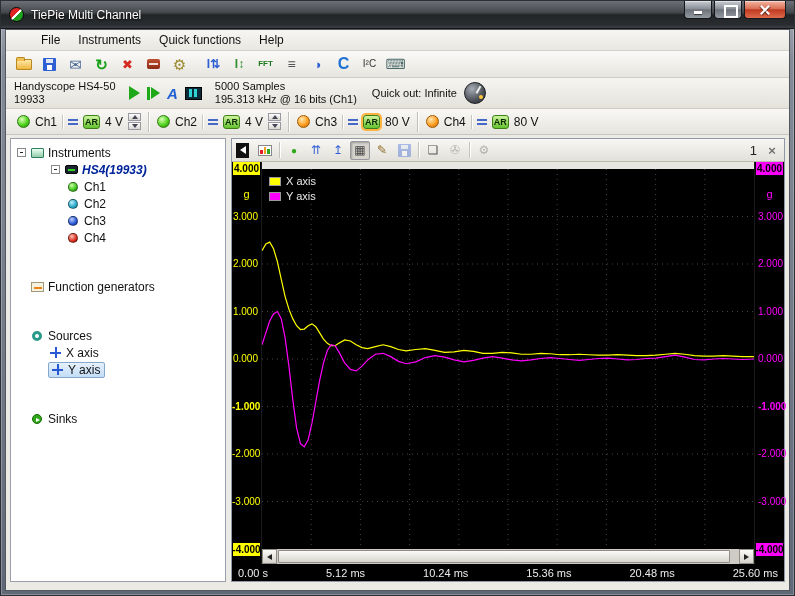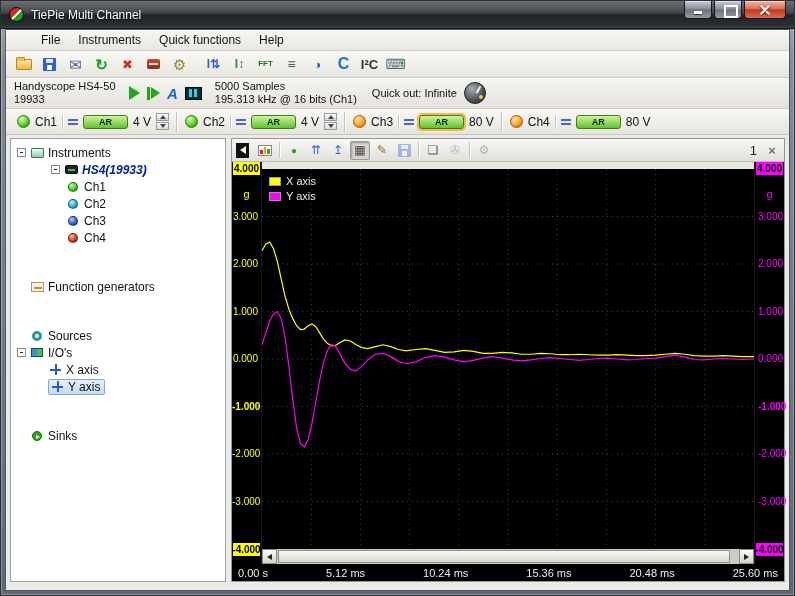--- a/index.html
+++ b/index.html
@@ -69,21 +69,21 @@
     background:linear-gradient(#f9f8f5,#e6e4de); border-bottom:1px solid #c8c5be; font-size:12px; color:#111; }
   .chgroup { display:flex; align-items:center; gap:5px; padding:0 7px; height:100%; }
   .chsep { width:2px; height:20px; border-left:1px solid #c2bfb8; border-right:1px solid #ffffff; }
   .led { width:13px; height:13px; border-radius:50%; flex:none; }
   .led.green  { background:radial-gradient(circle at 35% 30%, #dcffb8, #52d41f 55%, #1f7a08); border:1px solid #2f7a10; }
   .led.orange { background:radial-gradient(circle at 35% 30%, #ffe6b0, #ffa125 55%, #b35a00); border:1px solid #a35a00; }
   .msep { width:1px; height:14px; background:#c9c6bf; box-shadow:1px 0 0 #fff; }
   .coupling { display:flex; flex-direction:column; gap:2px; }
   .coupling i { display:block; width:10px; height:2px; background:#4668c8; }
   .arbadge { font-size:9px; font-weight:bold; color:#0c2a00; background:linear-gradient(#cdf49e,#63c22e);
-    border:1px solid #3f7f17; border-radius:3px; padding:1px 15px; line-height:10px; }
+    border:1px solid #3f7f17; border-radius:3px; padding:1px 1px; line-height:10px; }
   .arbadge.ring { box-shadow:0 0 0 2px #ffb340; }
   .spinner { display:flex; flex-direction:column; gap:1px; width:13px; }
   .spbtn { height:8px; background:linear-gradient(#fdfdfd,#d8d6d0); border:1px solid #9a98a0; display:flex; align-items:center; justify-content:center; }
   .spbtn.up::after { content:""; border-left:3px solid transparent; border-right:3px solid transparent; border-bottom:4px solid #445; }
   .spbtn.down::after { content:""; border-left:3px solid transparent; border-right:3px solid transparent; border-top:4px solid #445; }
 
   
   .main { flex:1; min-height:0; display:flex; gap:5px; padding:3px 4px 8px; background:#eceae5; }
 
   .tree { width:216px; flex:none; background:#fff; border:1px solid #98a0ac; padding-top:5px; font-size:12px; color:#111; overflow:hidden; }
@@ -222,21 +222,21 @@
       <span class="tbtn">
           <span class="g" style="color:#555;font-size:14px">≡</span>
         </span>
       <span class="tbtn">
           <span class="g" style="color:#2f5fd4;font-size:13px">◑</span>
         </span>
       <span class="tbtn">
           <span class="g" style="color:#1f6fd4;font-size:16px;font-weight:bold">C</span>
         </span>
       <span class="tbtn">
-          <span class="g" style="color:#333;font-size:13px;font-weight:bold">I²C</span>
+          <span class="g" style="color:#333;font-size:10px;font-weight:normal">I²C</span>
         </span>
       <span class="tbtn">
           <span class="g" style="color:#4a6a6a;font-size:14px">⌨</span>
         </span>
     </div>
 
     <div class="instrbar">
       <div class="i-block" style="width:108px">
         <div>Handyscope HS4-50</div>
         <div>19933</div>
@@ -362,27 +362,20 @@
           <span class="ti">
               <span class="ti-gen"></span>
             </span>
           <span>Function generators</span>
         </div>
         <div class="trow pl19">
           <span class="ti">
               <span class="ti-src"></span>
             </span>
           <span>Sources</span>
-        </div>
-        <div class="trow pl6">
-          <span class="expand"></span>
-          <span class="ti">
-              <span class="ti-io"></span>
-            </span>
-          <span>I/O's</span>
         </div>
         <div class="trow pl37">
           <span class="ti">
               <span class="ti-axis"></span>
             </span>
           <span>X axis</span>
         </div>
         <div class="trow pl37">
           <span class="selrow">
             <span class="ti">

